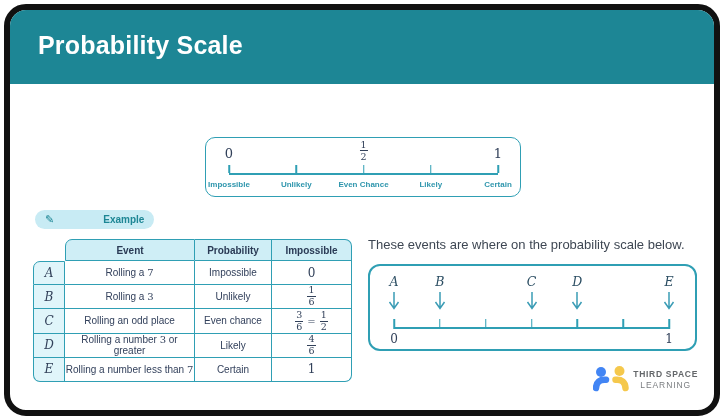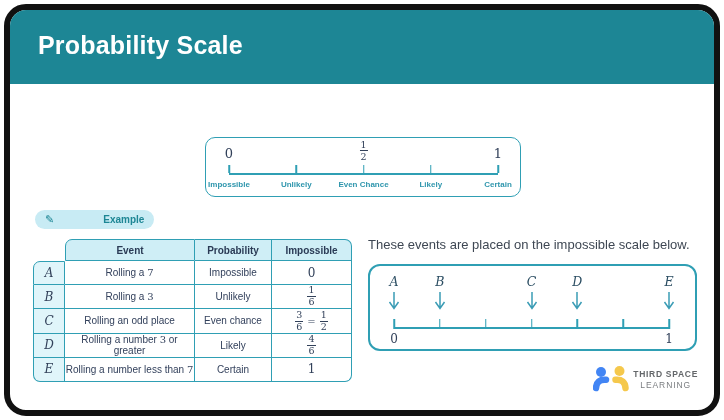--- a/index.html
+++ b/index.html
@@ -165,21 +165,21 @@
     </tr>
     <tr class="tr-d">
       <td class="letter bot">E</td>
       <td class="cell"><span>Rolling a number less than </span><span class="serif">7</span><span></span></td>
       <td class="cell">Certain</td>
       <td class="cell bot-r"><span class="plain">1</span></td>
     </tr>
   </tbody>
     </table>
 
-  <p class="placetxt">These events are placed on the impossible scale below.</p>
+  <p class="placetxt">These events are where on the probability scale below.</p>
 
   <div class="s2box">
     <div class="s2in">
       <div class="s2line"></div>
       <i class="s2tick" style="left: 0%;"></i>
       <i class="s2tick" style="left: 16.667%;"></i>
       <i class="s2tick" style="left: 33.333%;"></i>
       <i class="s2tick" style="left: 50%;"></i>
       <i class="s2tick" style="left: 66.667%;"></i>
       <i class="s2tick" style="left: 83.333%;"></i>

